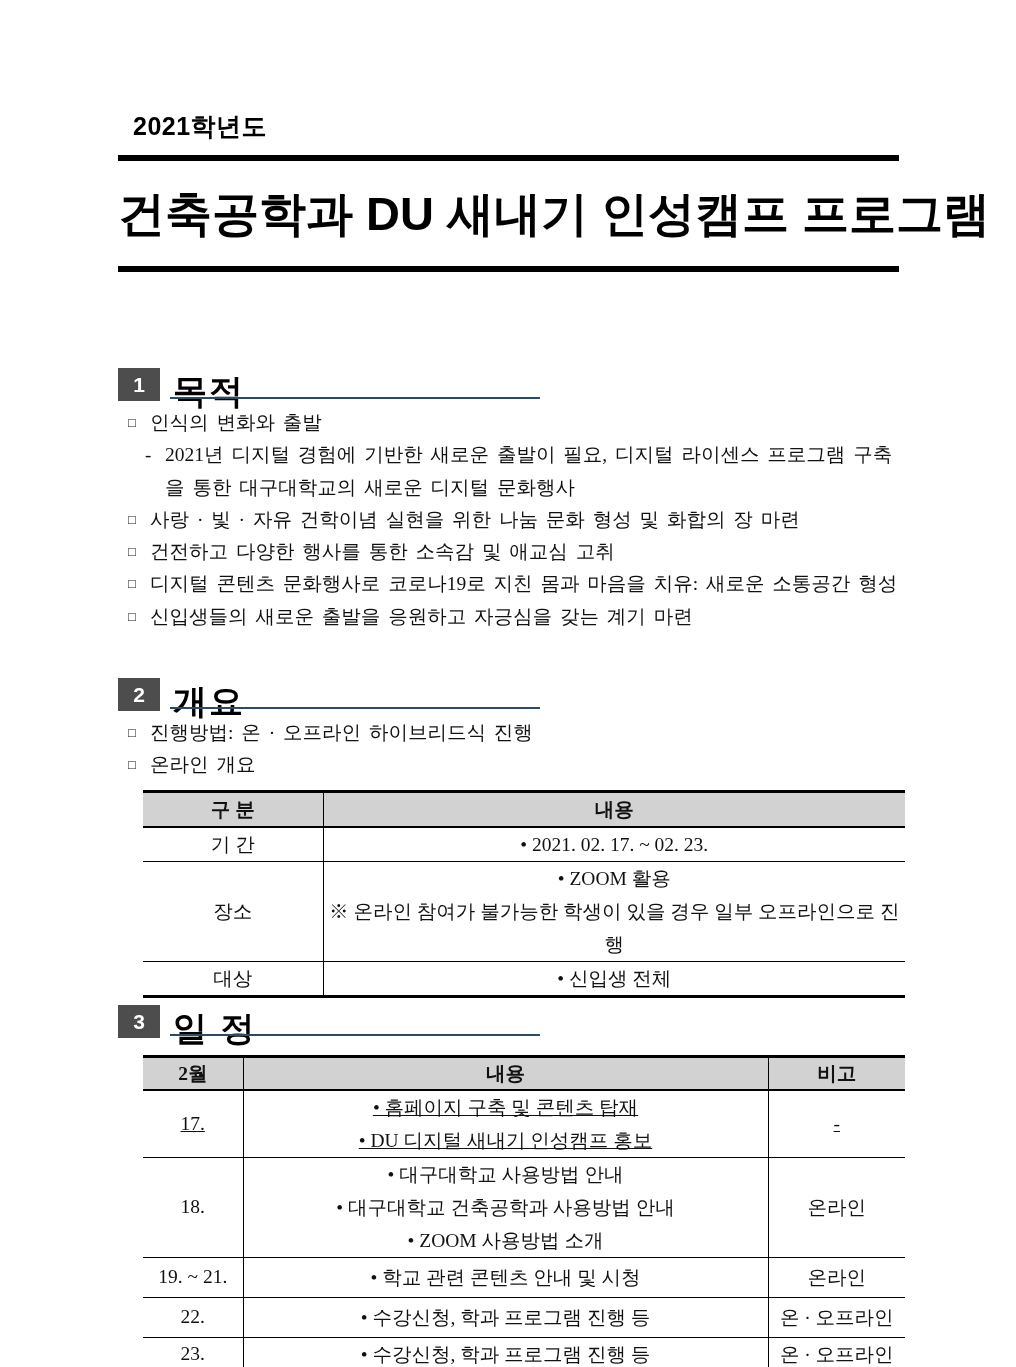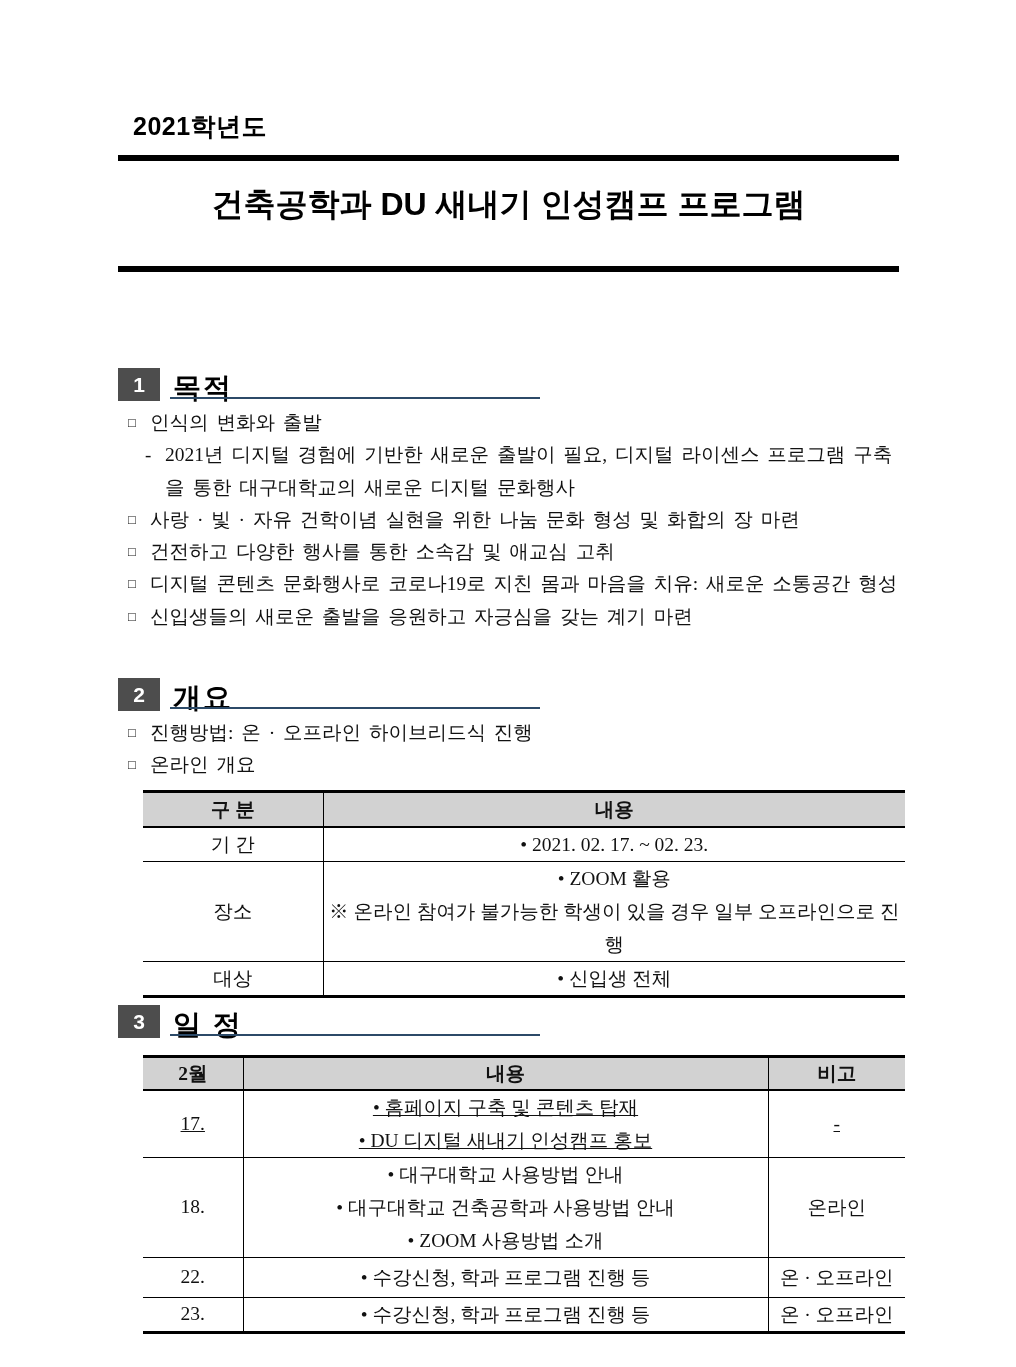--- a/index.html
+++ b/index.html
@@ -33,21 +33,21 @@
   }
   .rule-top { top: 155px; }
   .rule-bottom { top: 266px; }
   .doc-title {
     position: absolute;
     left: 118px; top: 183px;
     width: 781px;
     text-align: center;
     font-family: "Liberation Sans", "DejaVu Sans", sans-serif;
     font-weight: 800;
-    font-size: 32px;
+    font-size: 47px;
     letter-spacing: 0px;
     white-space: nowrap;
     color: #000;
   }
 
   
   .section-header {
     position: absolute;
     left: 118px;
     width: 781px;
@@ -64,21 +64,21 @@
     font-size: 21px;
     display: flex;
     align-items: center;
     justify-content: center;
   }
   .section-title {
     position: absolute;
     left: 55px; top: 1px;
     font-family: "Liberation Sans", "DejaVu Sans", sans-serif;
     font-weight: 800;
-    font-size: 28px;
+    font-size: 34px;
     letter-spacing: 2px;
     color: #000;
   }
   .section-underline {
     position: absolute;
     left: 52px; top: 29px;
     width: 370px; height: 2px;
     background: #2c4a68;
   }
 
@@ -262,20 +262,27 @@
     <tr style="height:85px;">
       <td class="divider-r cell-center">18.</td>
       <td class="divider-r cell-lines">
         <div class="line">• 대구대학교 사용방법 안내</div>
         <div class="line">• 대구대학교 건축공학과 사용방법 안내</div>
         <div class="line">• ZOOM 사용방법 소개</div>
       </td>
       <td class="muted-note">온라인</td>
     </tr>
     <tr style="height:40px;">
+      <td class="divider-r cell-center">19. ~ 21.</td>
+      <td class="divider-r cell-lines">
+        <div class="line">• 학교 관련 콘텐츠 안내 및 시청</div>
+      </td>
+      <td class="muted-note">온라인</td>
+    </tr>
+    <tr style="height:40px;">
       <td class="divider-r cell-center">22.</td>
       <td class="divider-r cell-lines">
         <div class="line">• 수강신청, 학과 프로그램 진행 등</div>
       </td>
       <td class="muted-note">온 · 오프라인</td>
     </tr>
     <tr style="height:35px;">
       <td class="divider-r cell-center">23.</td>
       <td class="divider-r cell-lines">
         <div class="line">• 수강신청, 학과 프로그램 진행 등</div>

